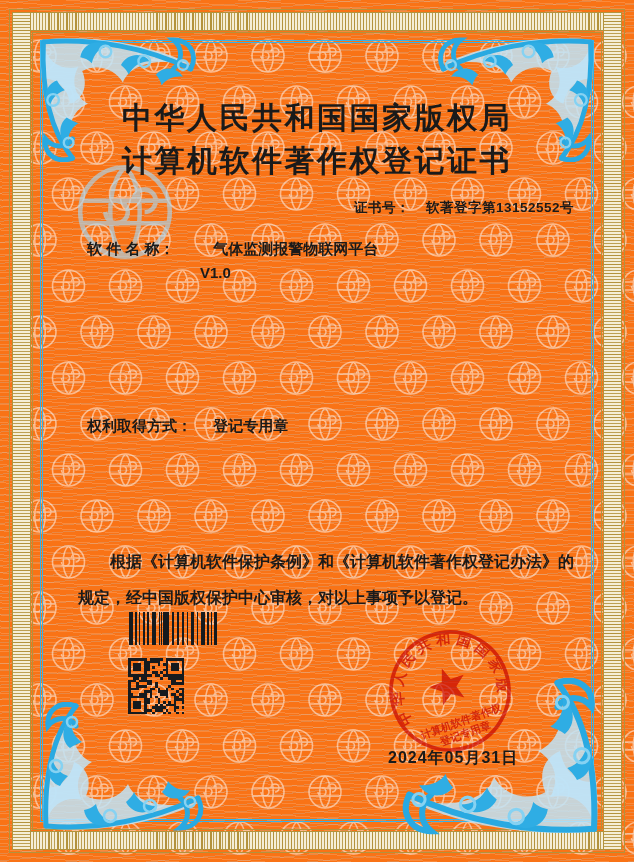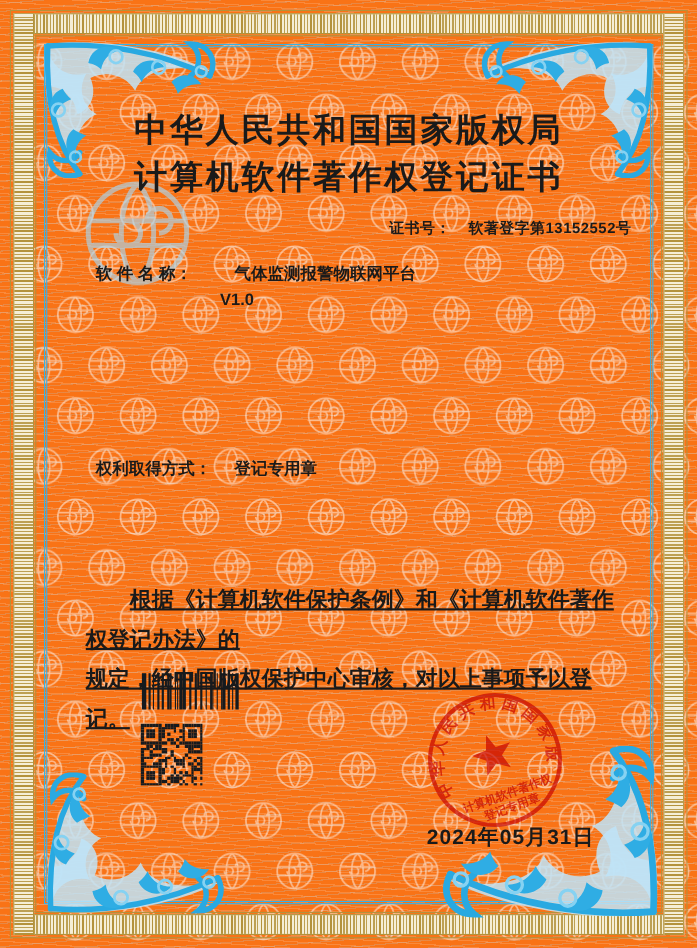--- a/index.html
+++ b/index.html
@@ -59,27 +59,27 @@
   .certno{
     position:absolute;right:60px;top:199px;
     font-size:13.5px;font-weight:bold;letter-spacing:.5px;
   }
   .certno .gap{display:inline-block;width:16px;}
   .field{position:absolute;left:87px;font-size:15px;font-weight:bold;white-space:nowrap;}
   .f-label{display:inline-block;width:118px;white-space:pre;}
   .f-value{display:inline-block;margin-left:4px;white-space:pre;}
   .f-value2{position:absolute;left:200px;font-size:15px;font-weight:bold;}
   .statement{
-    position:absolute;left:78px;right:60px;top:528px;
-    font-size:20px;font-weight:bold;line-height:36px;text-decoration:underline;
+    position:absolute;left:78px;right:60px;top:544px;
+    font-size:16px;font-weight:bold;line-height:36px;
   }
   .statement .l1{text-indent:2em;}
   .date{
     position:absolute;left:388px;top:748px;
-    font-size:19px;font-weight:bold;letter-spacing:1px;
+    font-size:16px;font-weight:bold;letter-spacing:1px;
   }
   
   .barcode{
     position:absolute;left:129px;top:612px;width:92px;height:33px;
     display:flex;align-items:stretch;
   }
   .barcode .bar{height:100%;}
   .barcode .on{background:#161a1e;}
   .qr{
     position:absolute;left:128px;top:658px;

